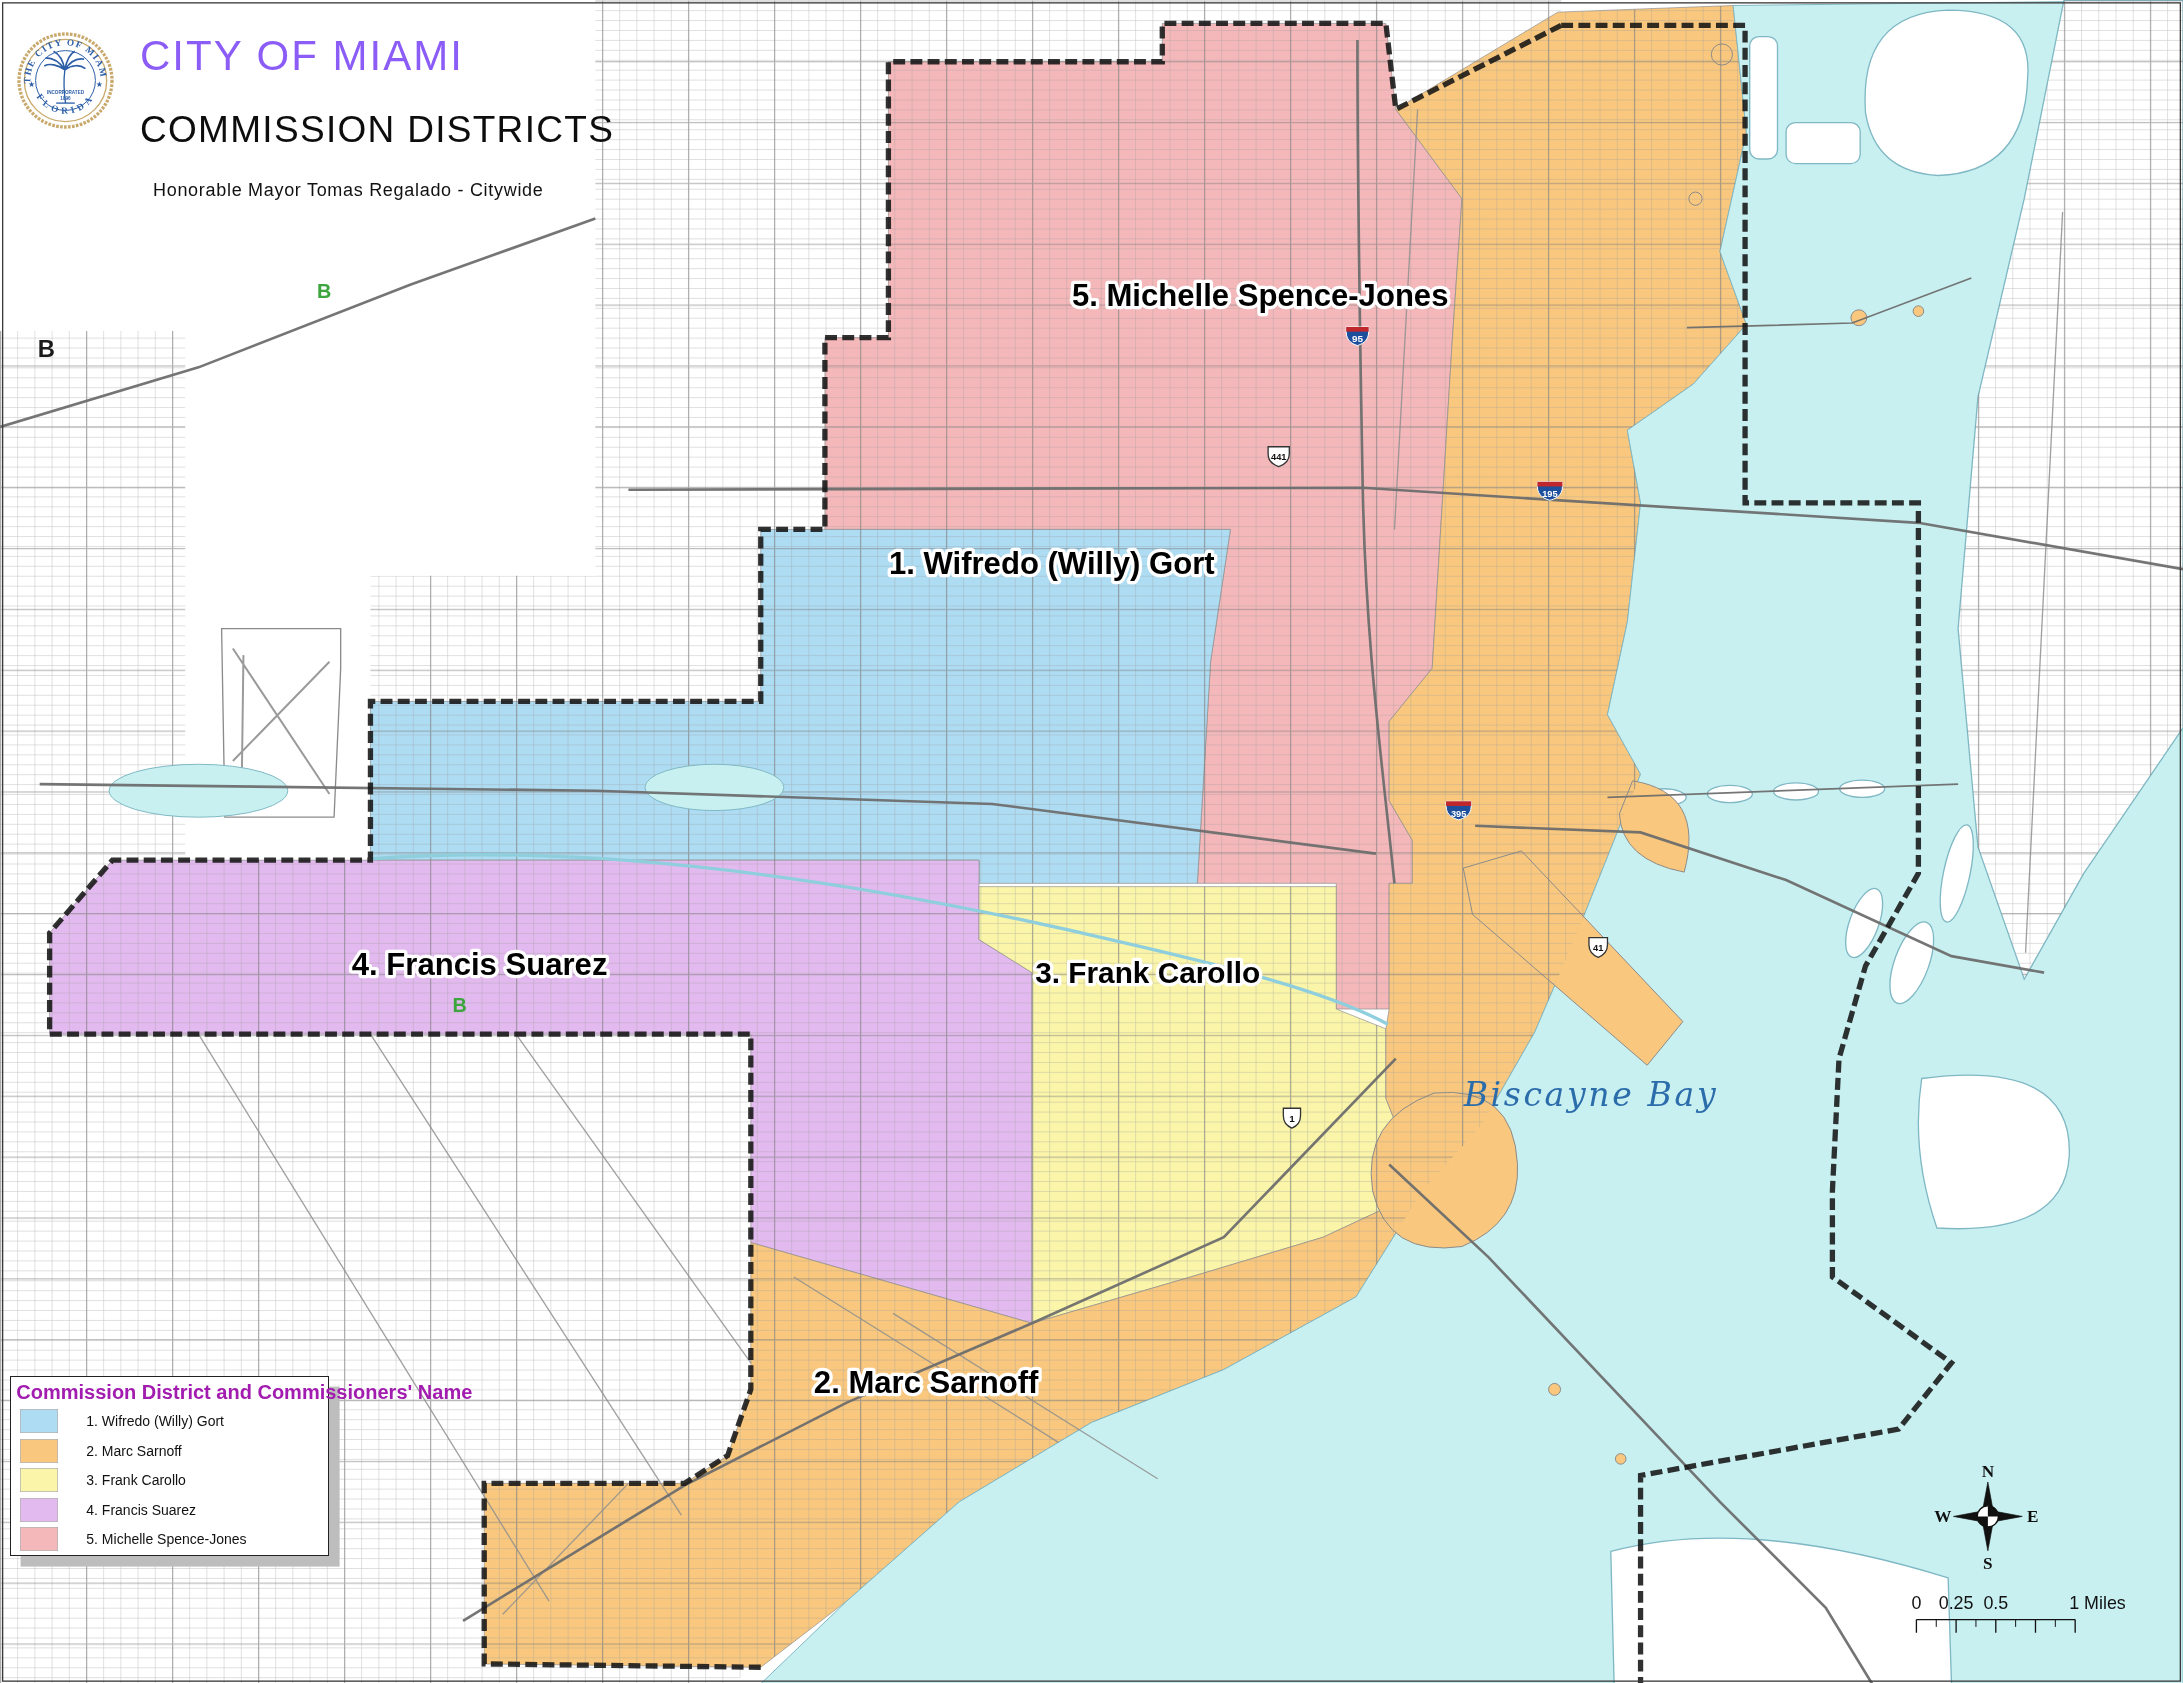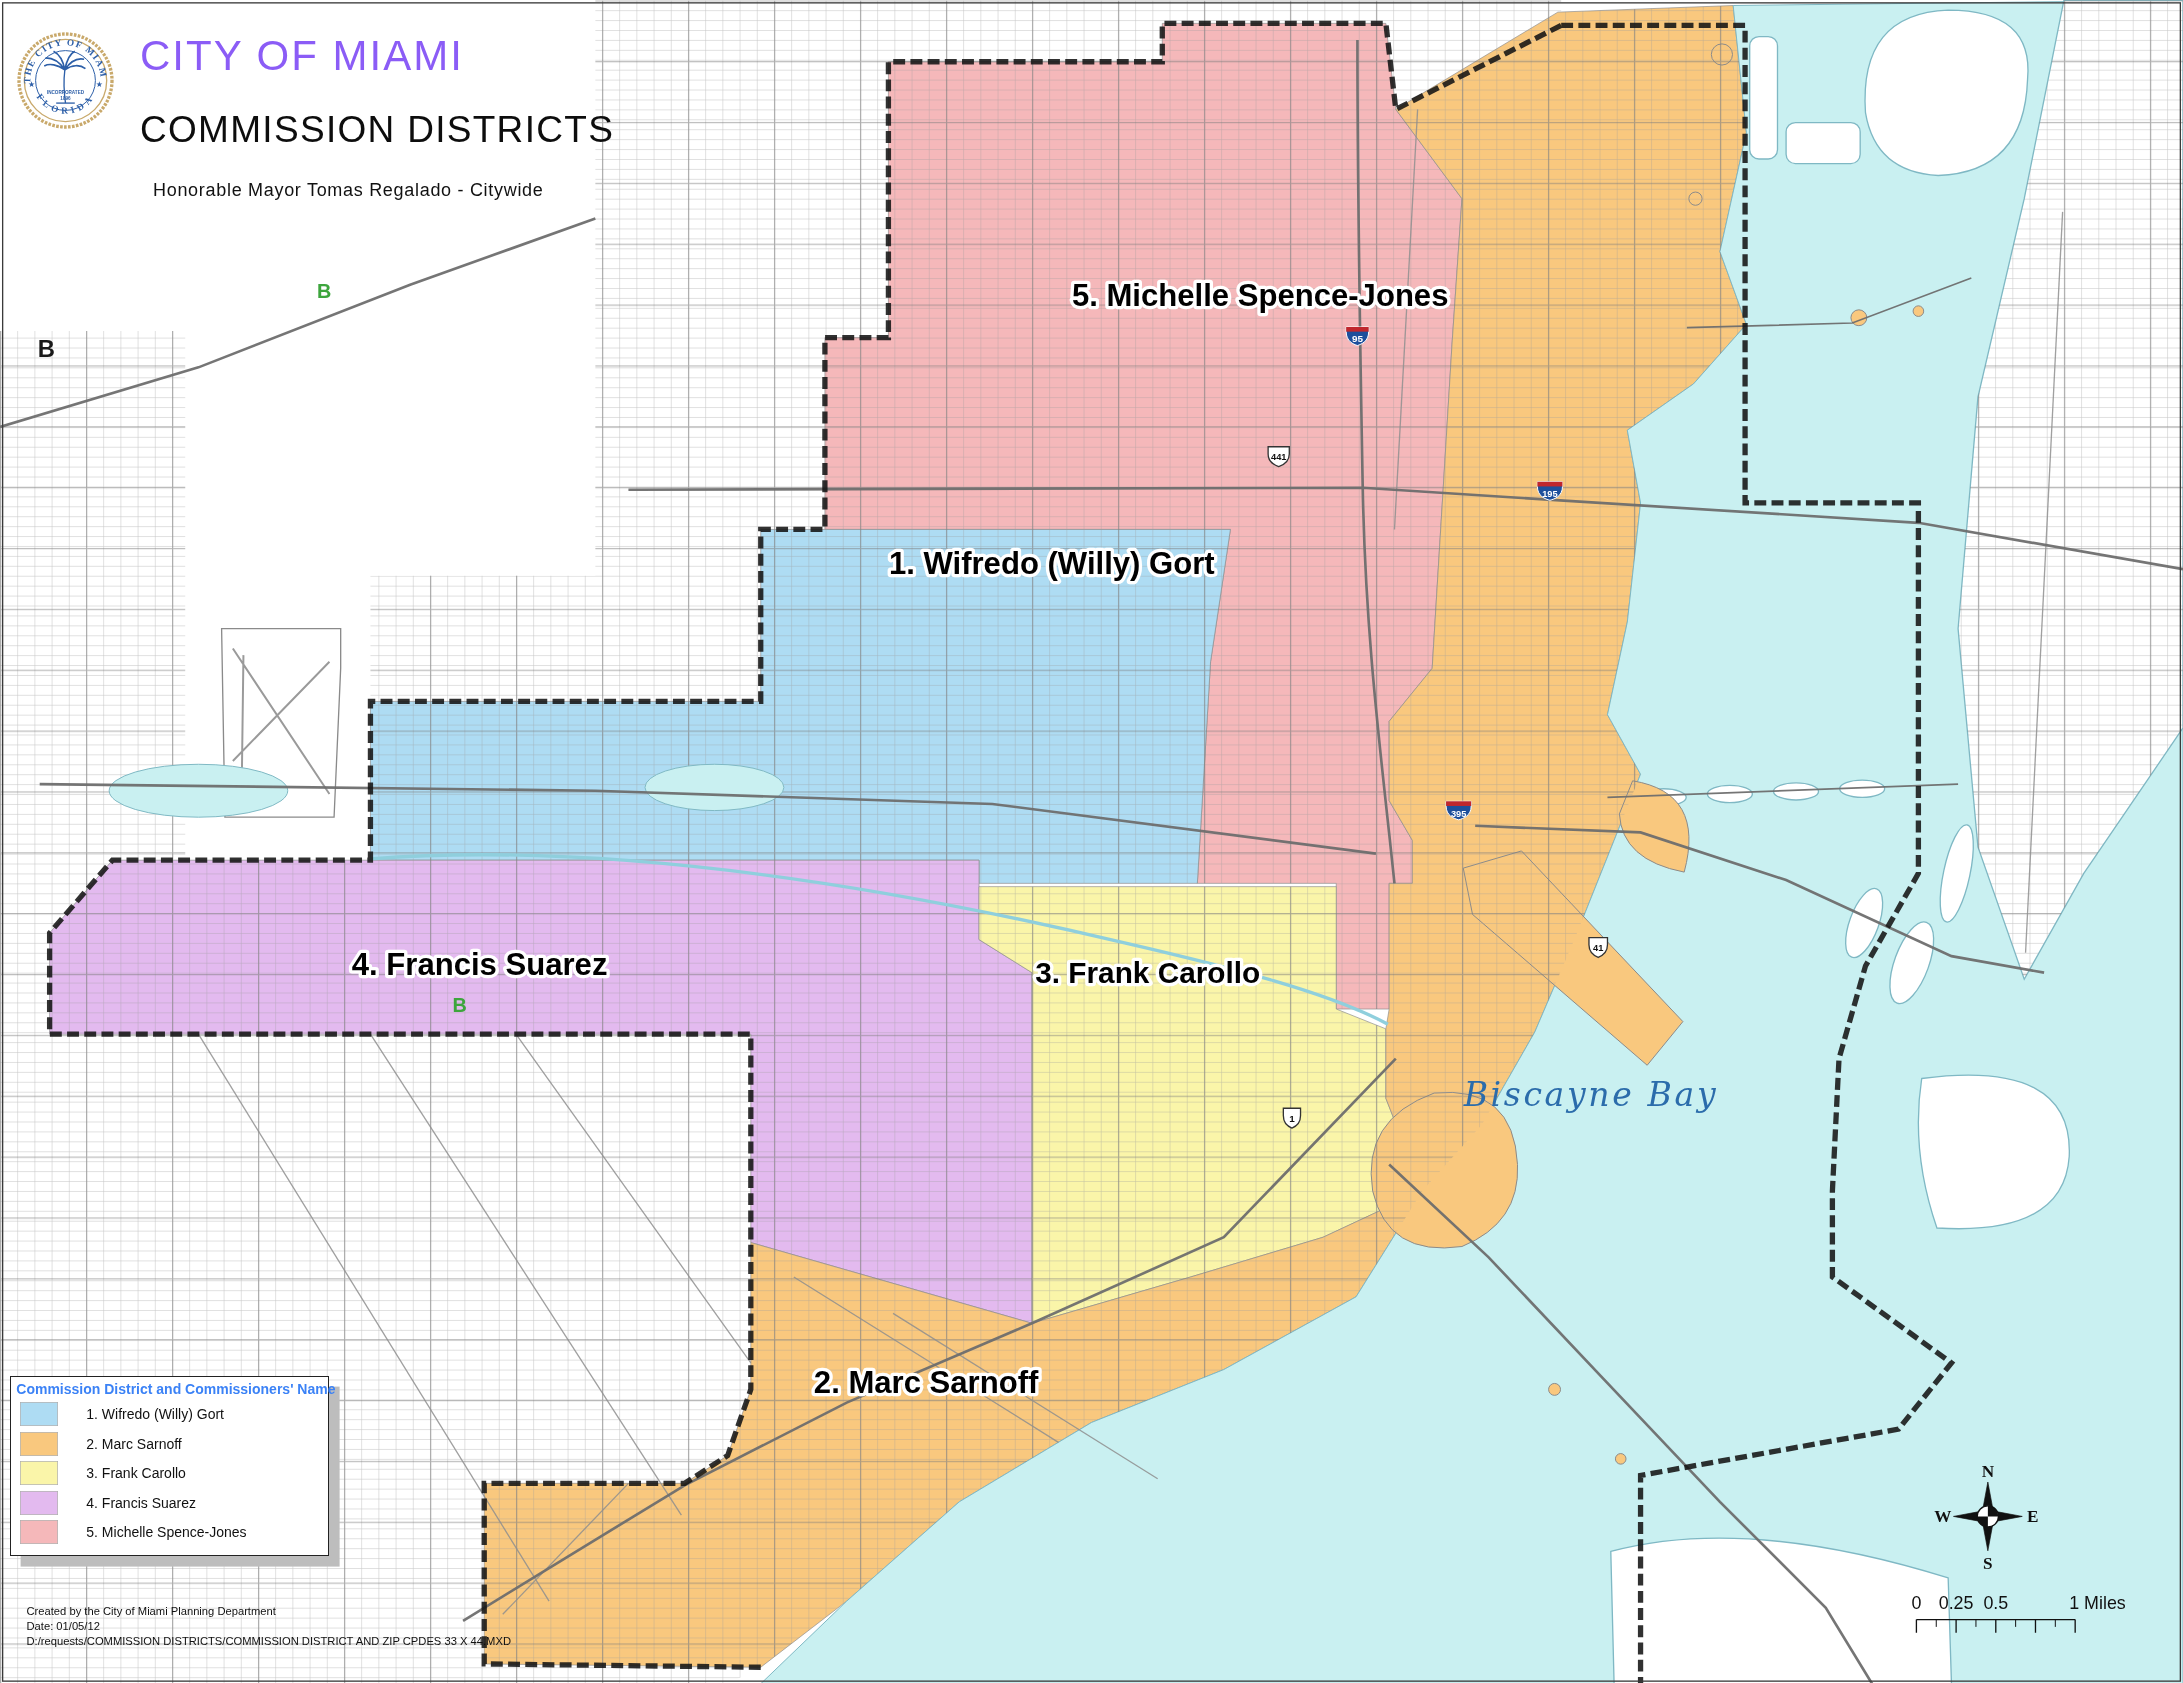--- a/index.html
+++ b/index.html
@@ -11,21 +11,21 @@
   .hdr-title{position:absolute;left:140px;top:32px;font-size:42px;letter-spacing:2px;
              color:#8b5cf6;white-space:nowrap;font-weight:500;}
   .hdr-sub{position:absolute;left:140px;top:109px;font-size:37px;letter-spacing:1.3px;
            color:#0d0d0d;white-space:nowrap;font-weight:500;}
   .hdr-mayor{position:absolute;left:153px;top:180px;font-size:18px;letter-spacing:0.7px;
              color:#111;white-space:nowrap;}
   .seal{position:absolute;left:17px;top:32px;}
   
   .legend{position:absolute;left:10px;top:1376px;width:319px;height:180px;background:#fff;
           border:1.3px solid #222;box-shadow:10.6px 10.6px 0 0 #bdbdbd;z-index:6;box-sizing:border-box;}
-  .legend h2{margin:4px 4px 2.6px 5.3px;font-size:14px;letter-spacing:0;color:#3b82f6;white-space:nowrap;}
+  .legend h2{margin:4px 4px 2.6px 5.3px;font-size:20px;letter-spacing:0;color:#a21caf;white-space:nowrap;}
   .lrow{display:flex;align-items:center;margin:4.6px 0 0 9.3px;height:25px;}
   .lrow svg{flex:0 0 auto;}
   .lrow span{margin-left:28px;font-size:14px;color:#111;white-space:nowrap;}
   
   .credits{position:absolute;left:26.5px;top:1604px;z-index:6;font-size:11.2px;line-height:1.35;color:#111;}
   .credits div{white-space:nowrap;}
 </style>
 </head>
 <body>
 
@@ -282,20 +282,15 @@
     <span>4. Francis Suarez</span>
   </div>
   <div class="lrow">
     <svg width="38" height="24" viewBox="0 0 57 36">
           <rect x="0.5" y="0.5" width="56" height="35" stroke="#aaa" fill="#F5B8BA"></rect>
         </svg>
     <span>5. Michelle Spence-Jones</span>
   </div>
 </div>
 
-<div class="credits">
-  <div>Created by the City of Miami Planning Department</div>
-  <div>Date: 01/05/12</div>
-  <div>D:/requests/COMMISSION DISTRICTS/COMMISSION DISTRICT AND ZIP CPDES 33 X 44.MXD</div>
+
 </div>
 
-</div>
-
 
 </body></html>

